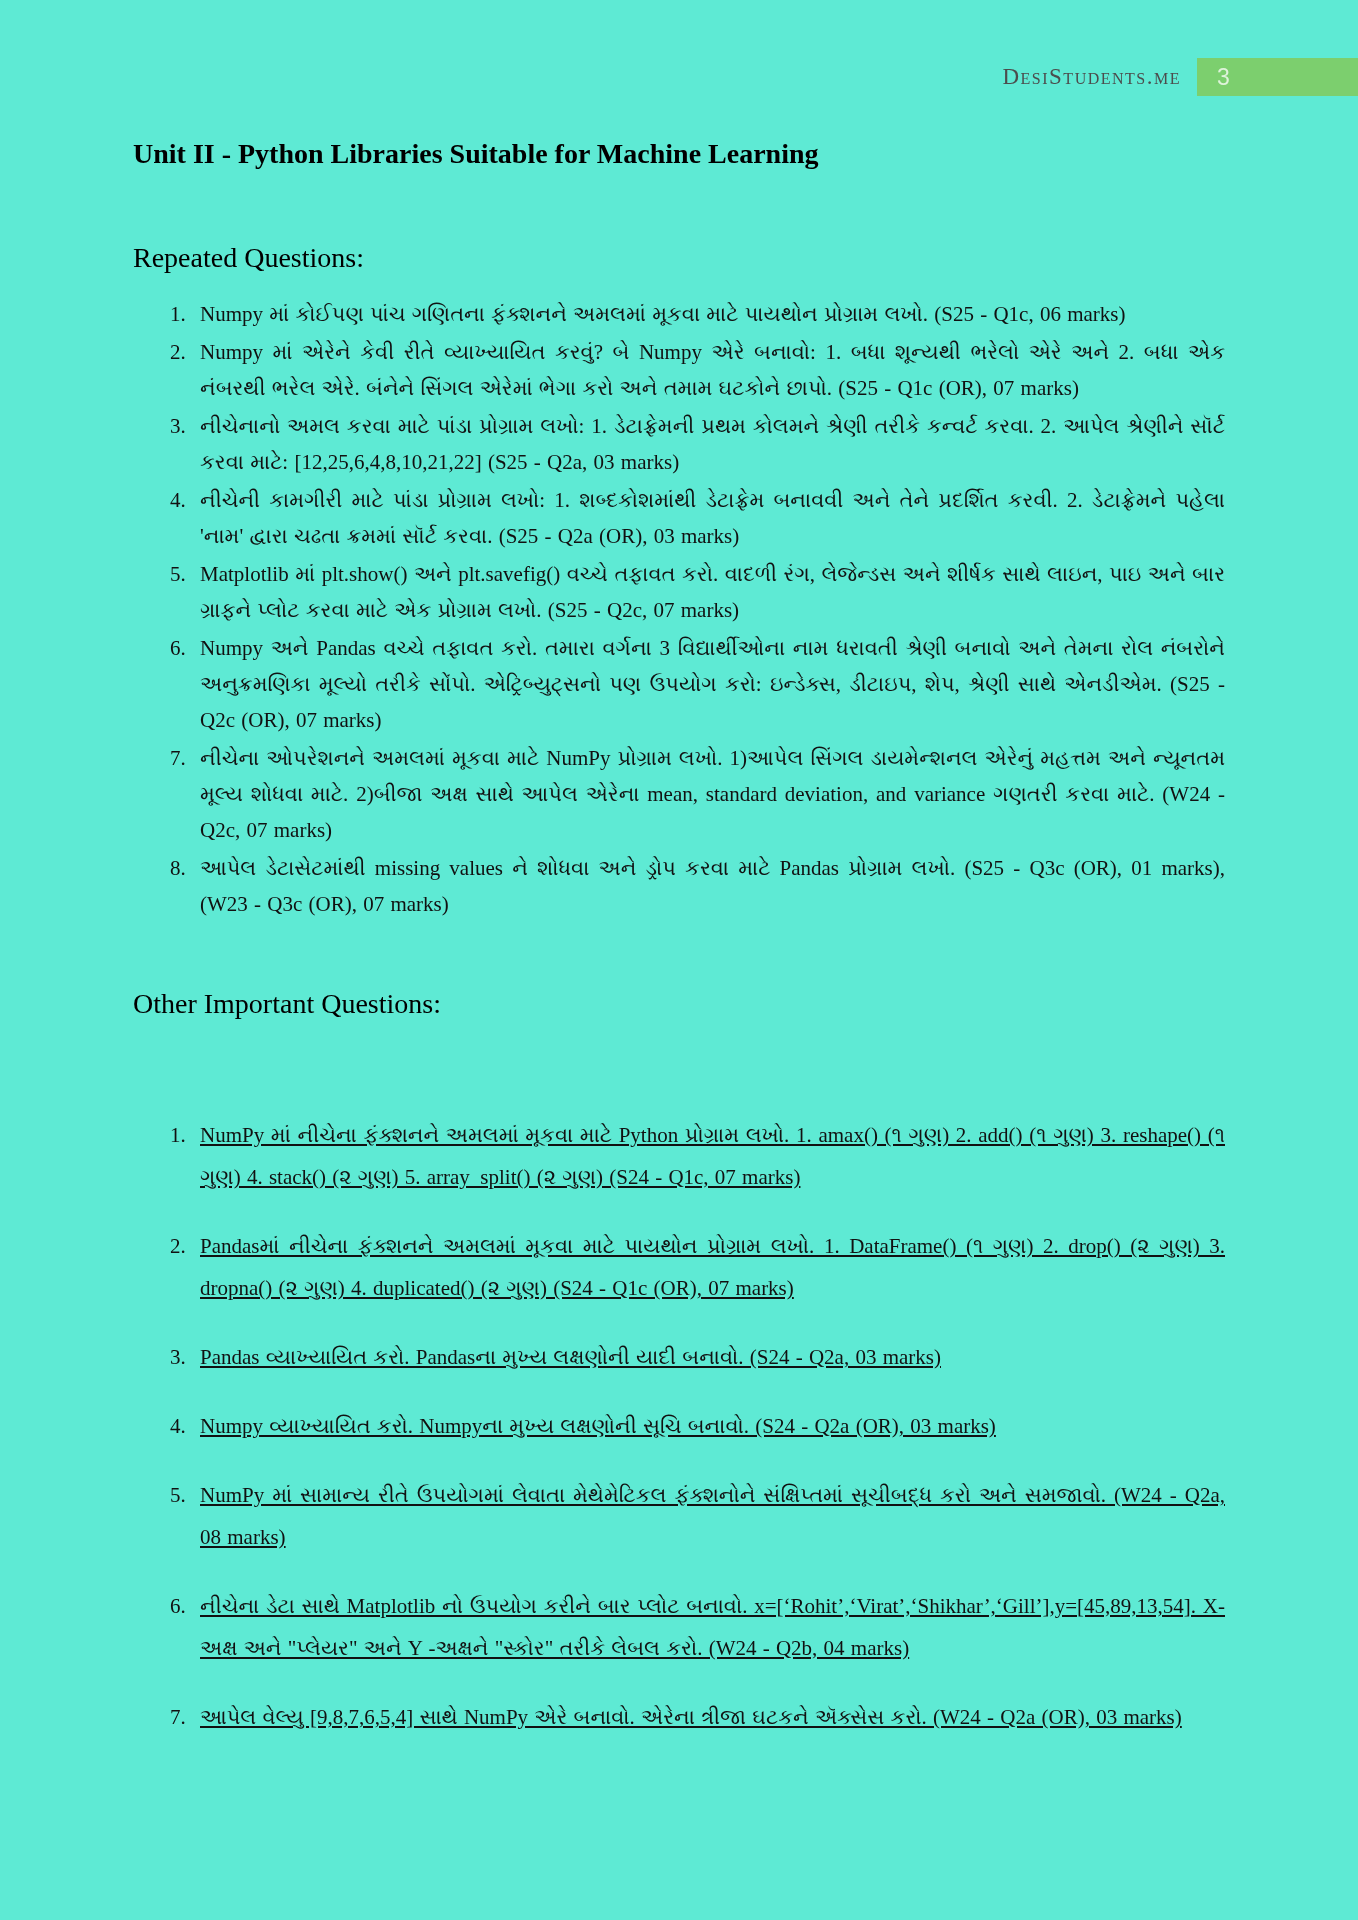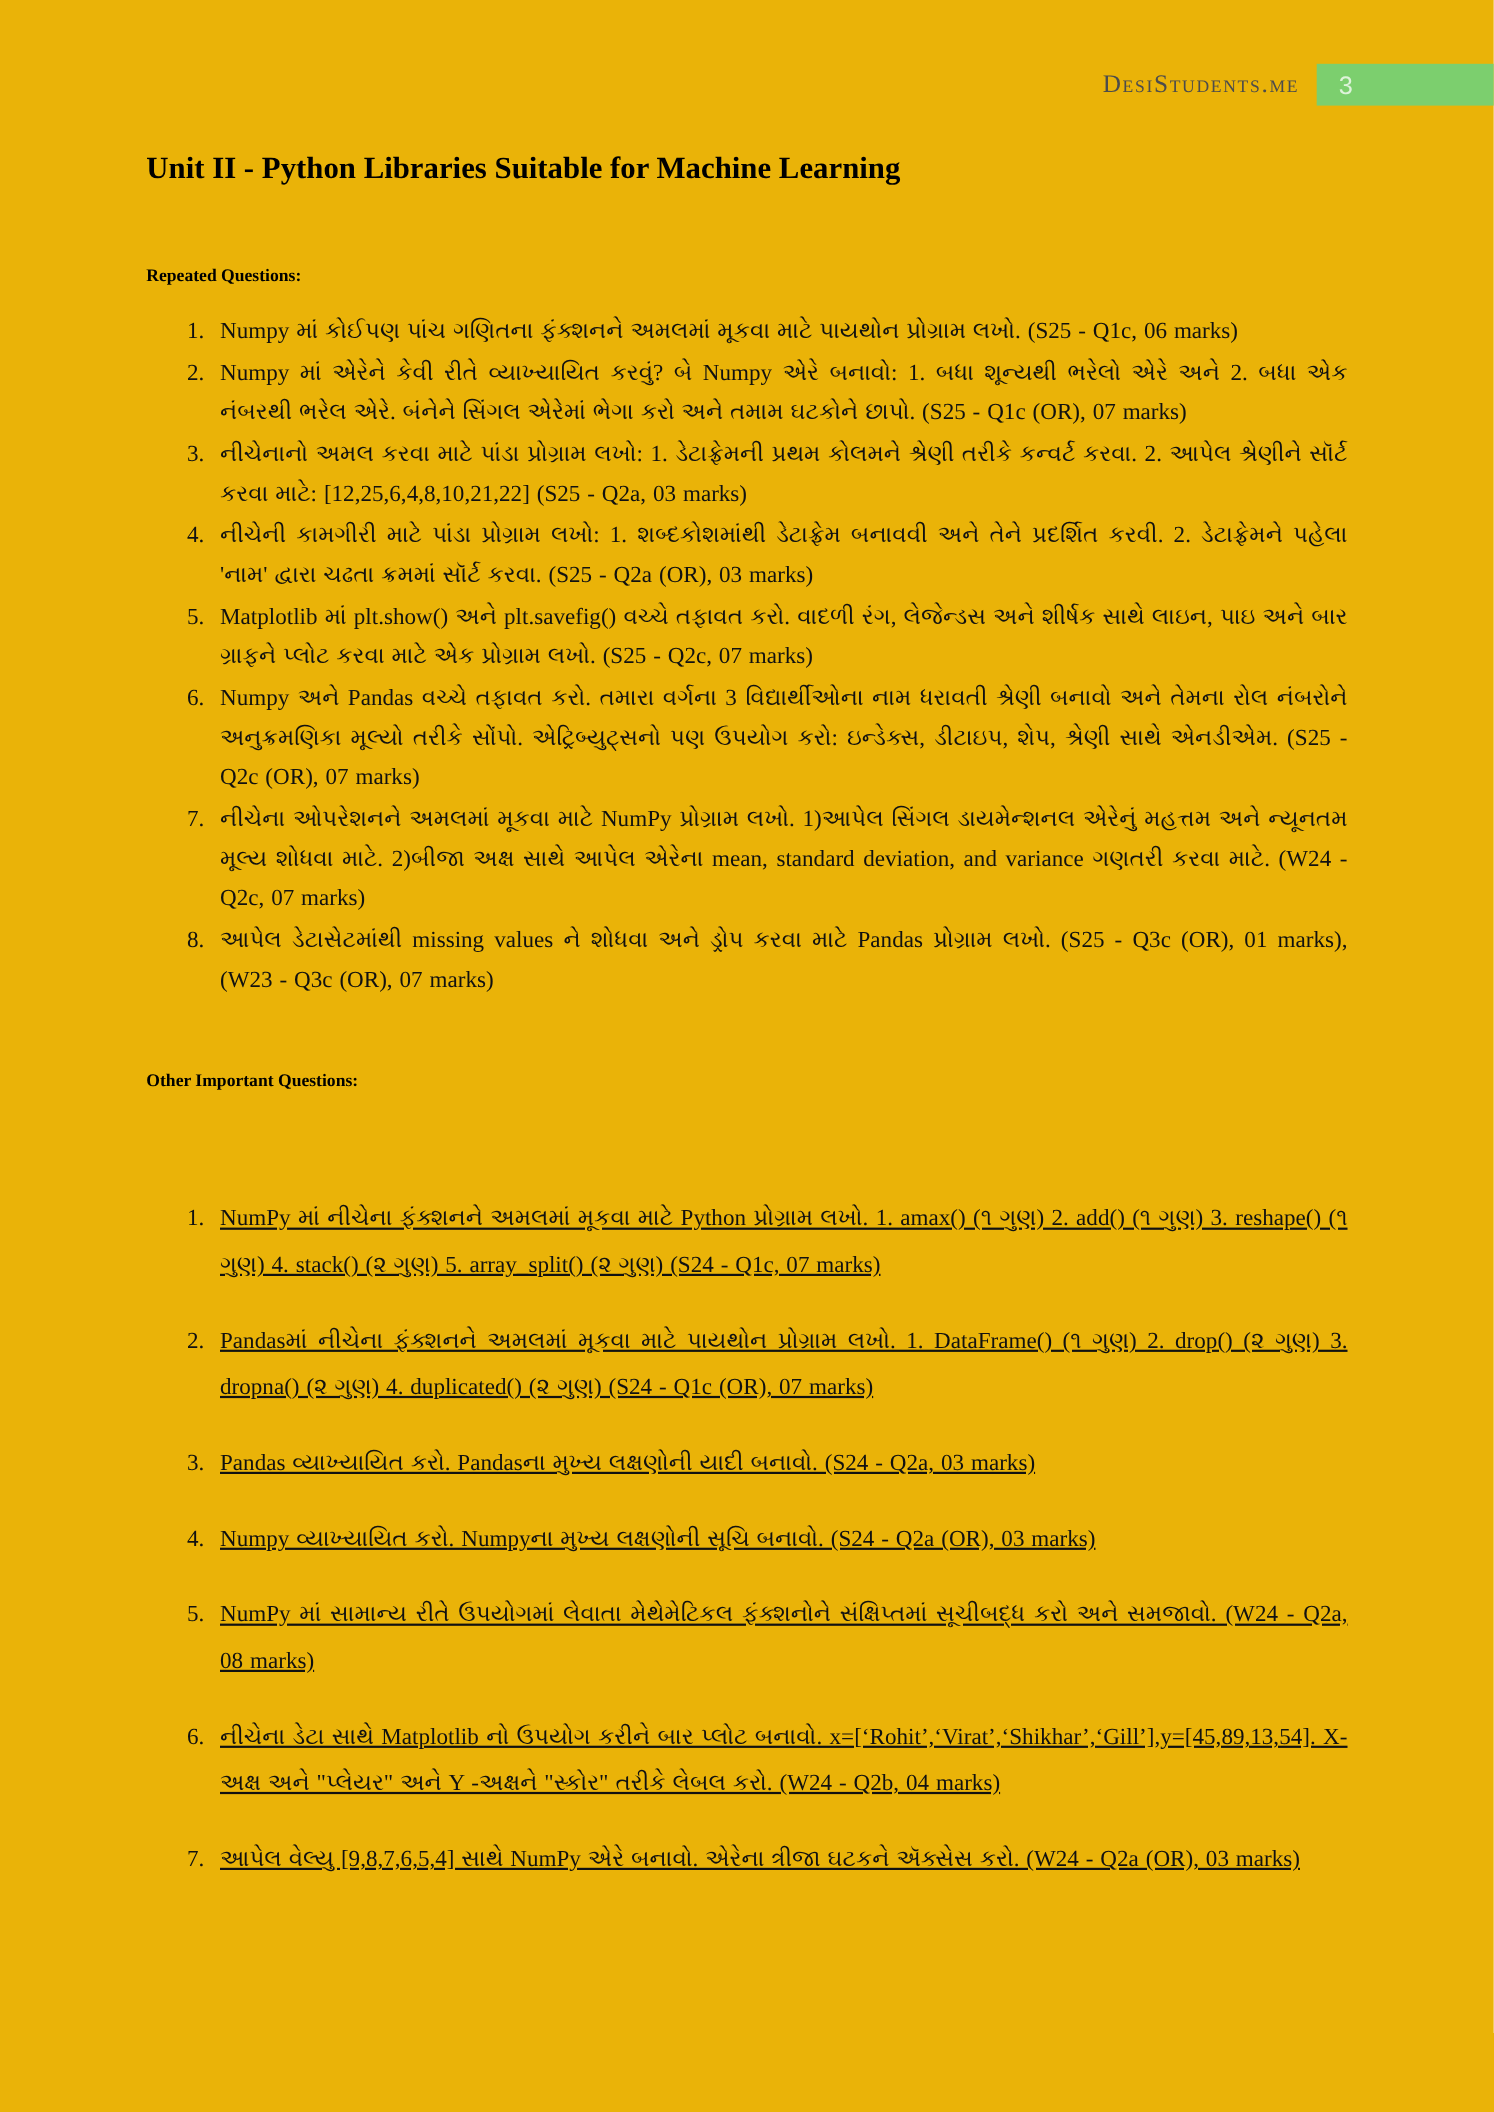--- a/index.html
+++ b/index.html
@@ -6,21 +6,21 @@
   html, body { background: #ffffff; }
   body {
     font-family: "Liberation Serif", "DejaVu Serif", serif;
     color: #111;
   }
   .page {
     position: relative;
     width: 1358px;
     min-height: 1920px;
     margin: 0 auto;
-    background: #eab308;
+    background: #5eead4;
   }
   
   .header {
     display: flex;
     justify-content: flex-end;
     align-items: center;
     padding-top: 54px;
     height: 100px;
   }
   .site-name {
@@ -47,22 +47,22 @@
   }
   
   .content { padding: 0 133px; }
   .doc-title {
     margin-top: 38px;
     font-size: 28px;
     font-weight: bold;
     color: #000;
   }
   .section-heading {
-    font-size: 16px;
-    font-weight: bold;
+    font-size: 28px;
+    font-weight: normal;
     color: #000;
   }
   .heading-repeated { margin-top: 72px; }
   .heading-other { margin-top: 66px; }
   .qlist { margin-top: 22px; padding-left: 37px; }
   .qlist-other { margin-top: 94px; }
   .qitem { display: flex; }
   .qlist-repeated .qitem { margin-bottom: 2px; }
   .qlist-other .qitem { margin-bottom: 27px; }
   .qnum {

